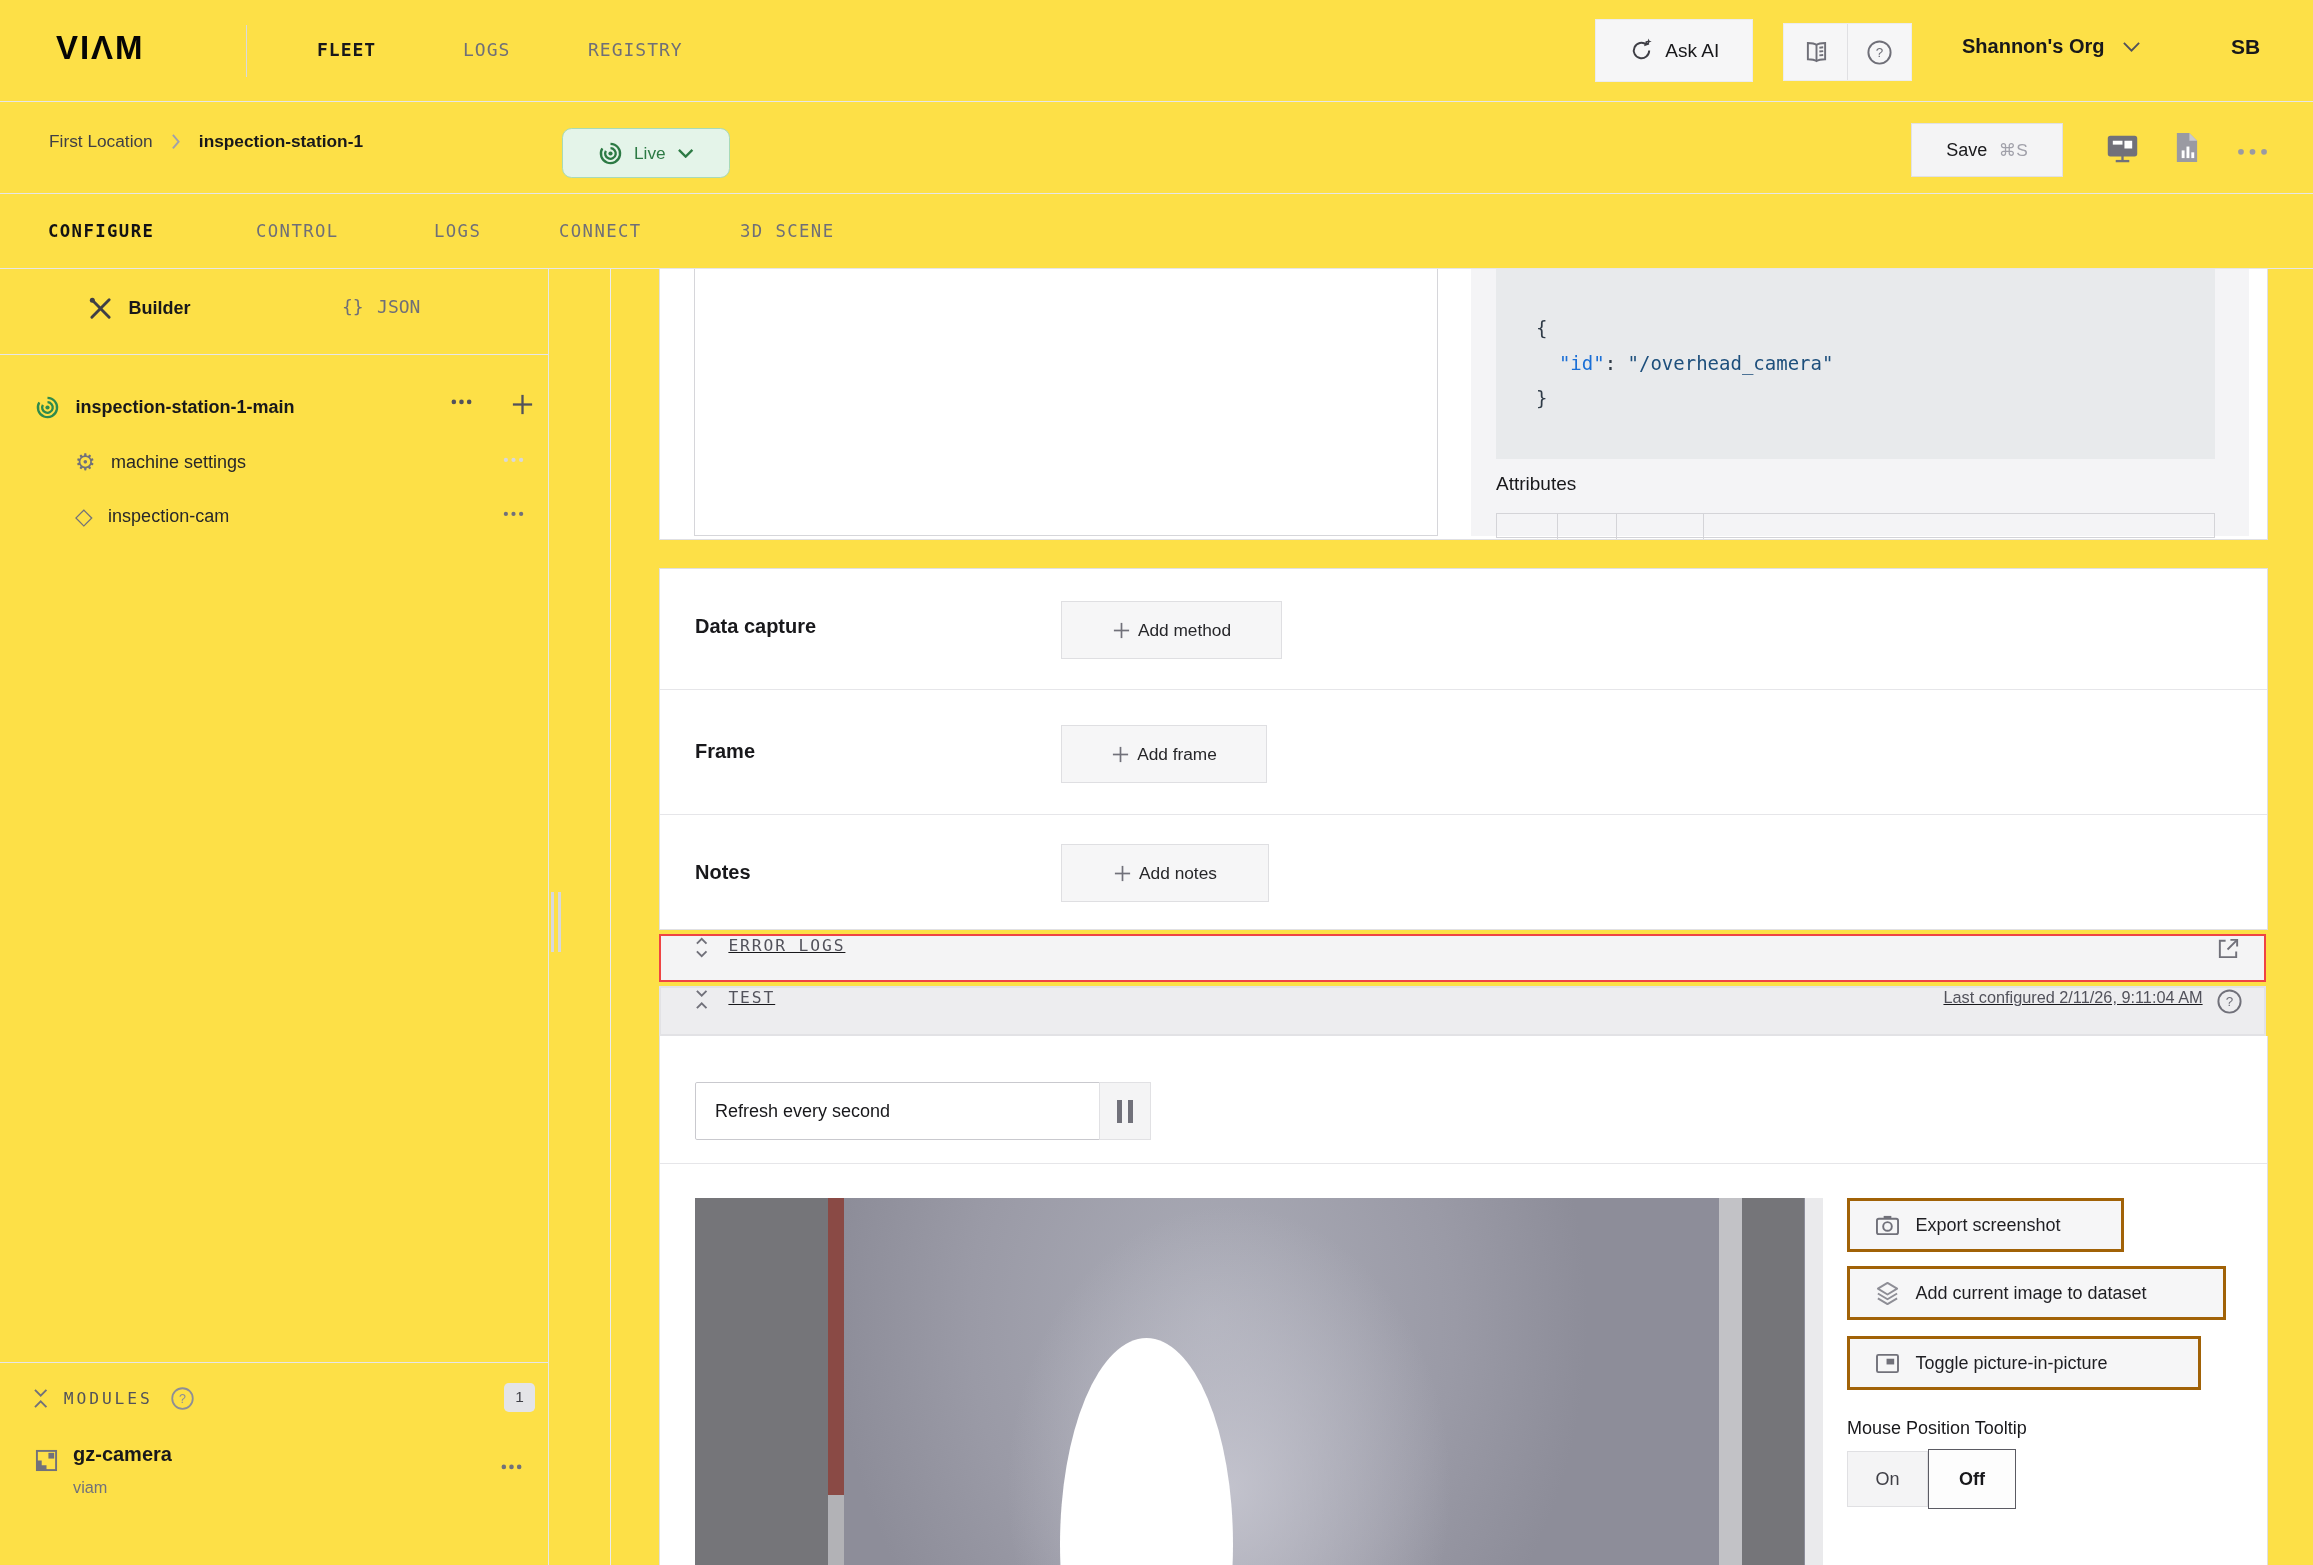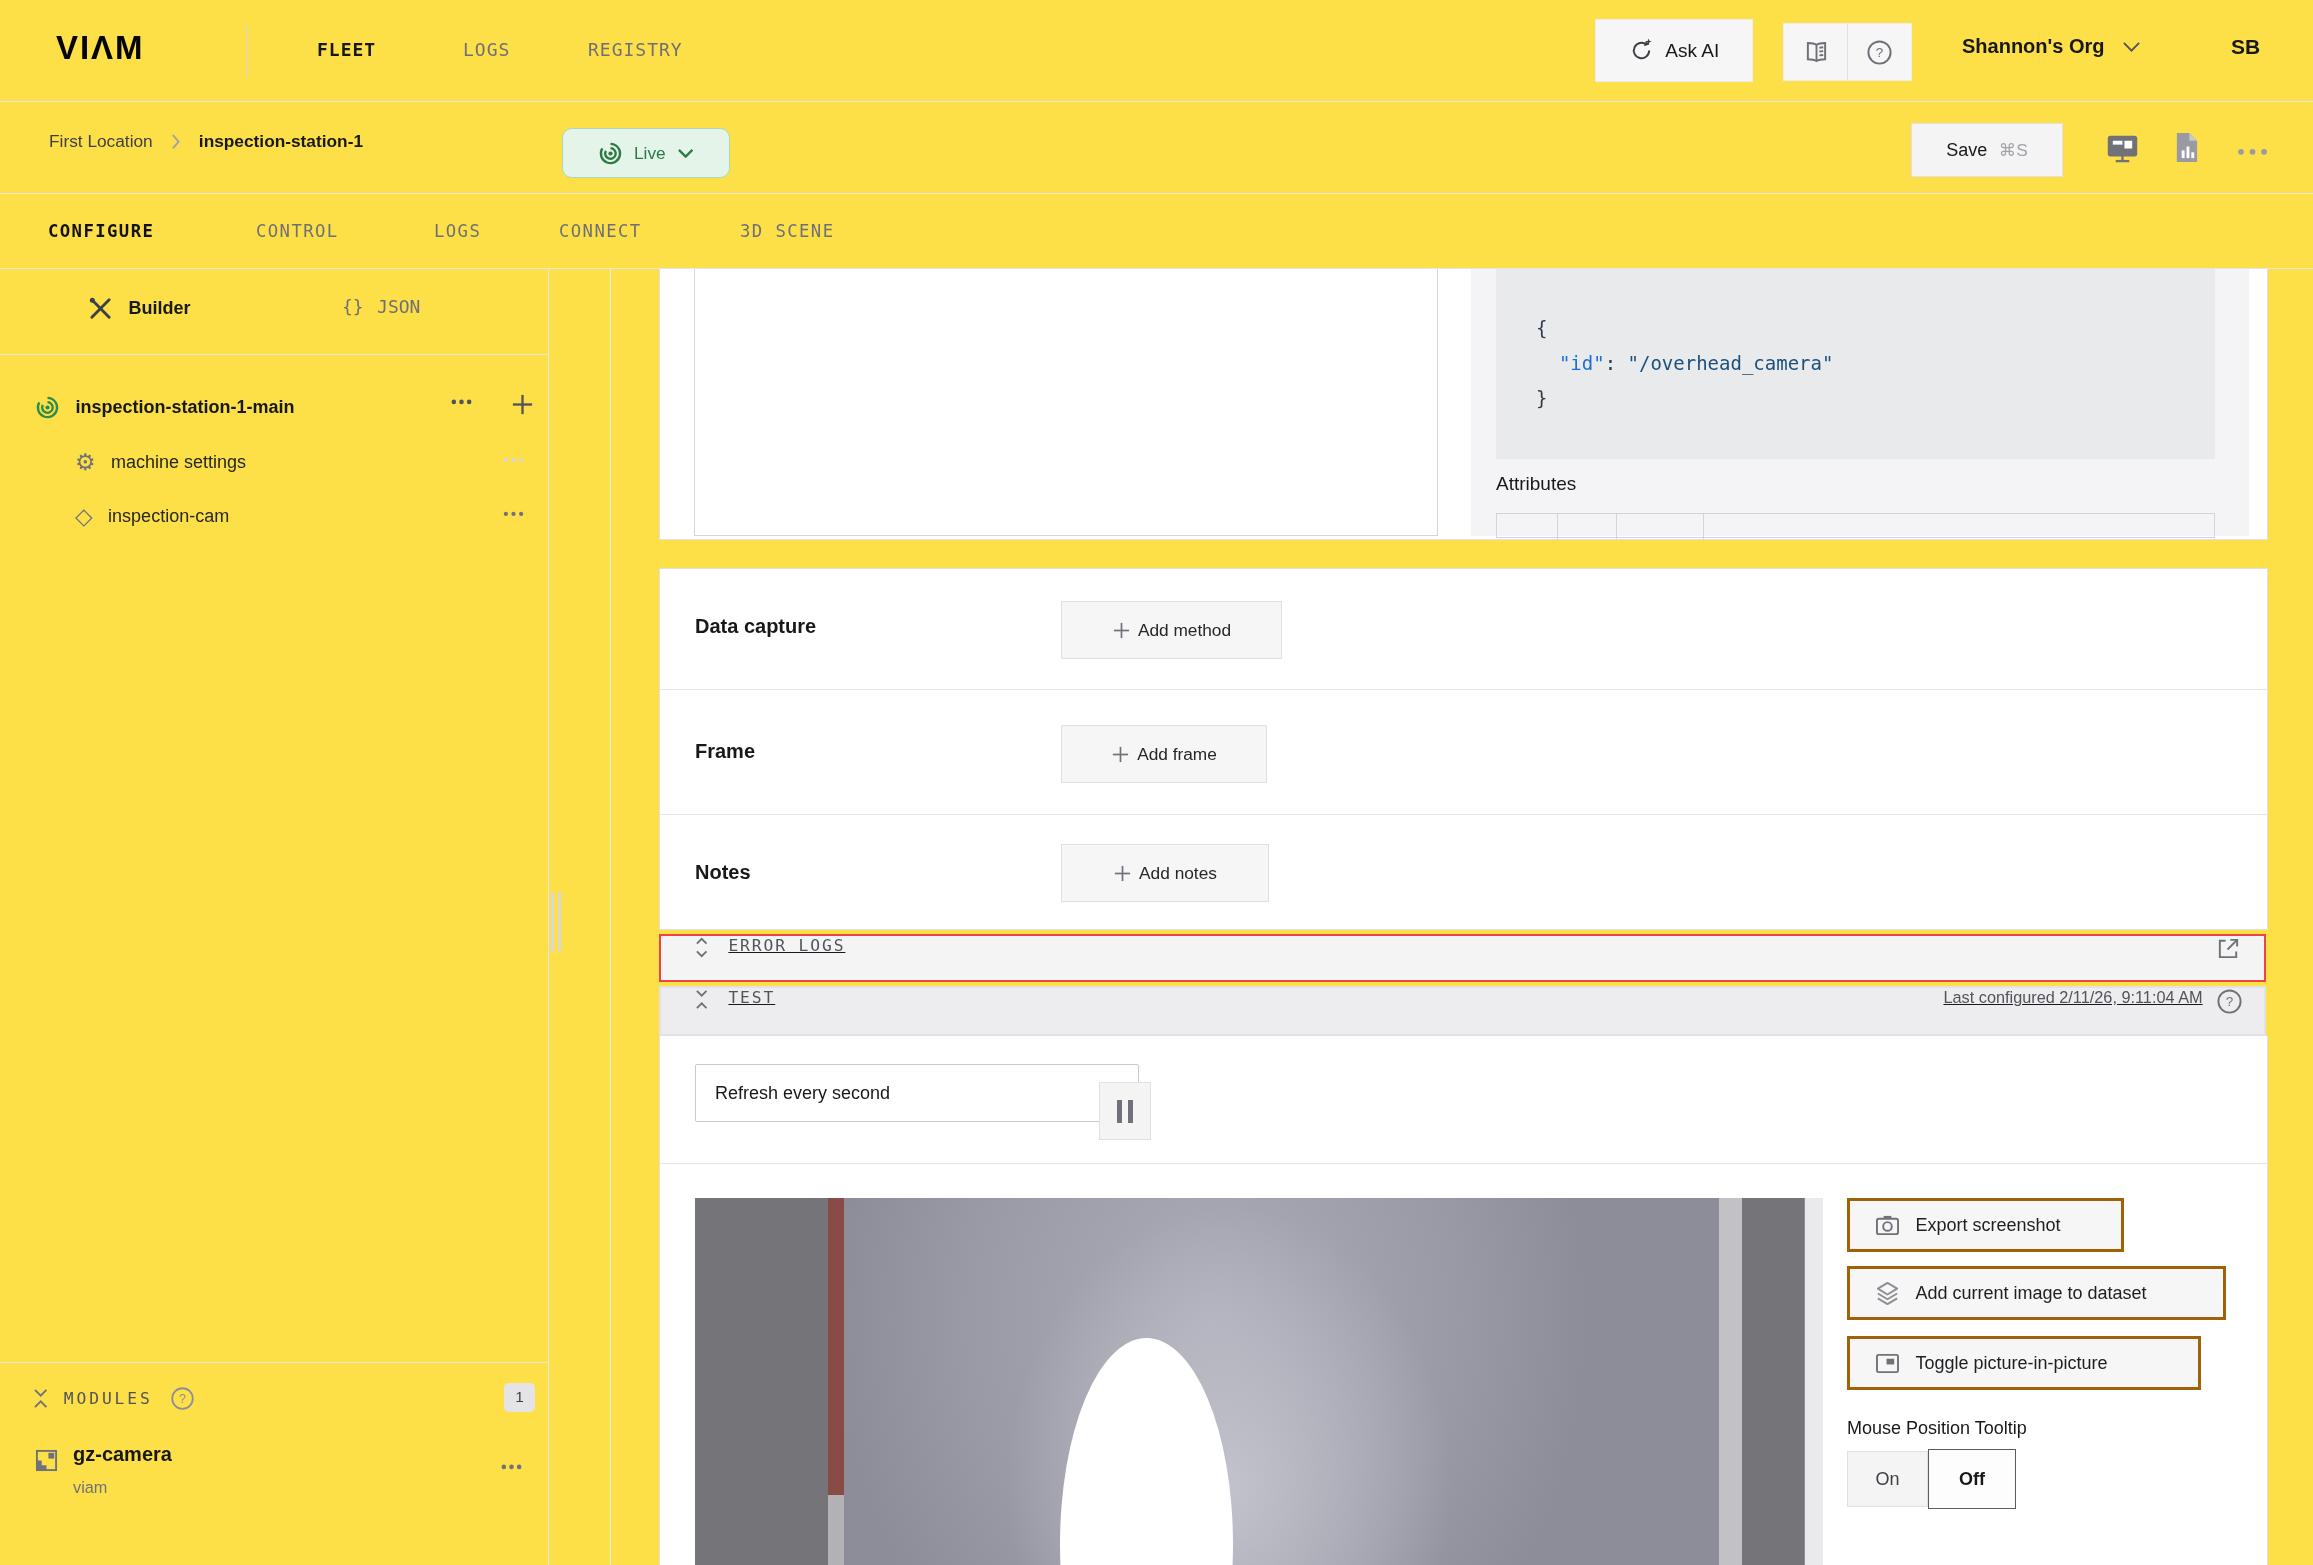--- a/index.html
+++ b/index.html
@@ -392,21 +392,21 @@
     <span class="lastconf" style="margin-left:auto;">Last configured 2/11/26, 9:11:04 AM</span>
     <span style="margin-left:13.4px;margin-right:21px;">
       <svg width="27" height="27" viewBox="0 0 28 28" fill="none">
           <circle cx="14" cy="14" r="11.5" stroke="#71717a" stroke-width="2"></circle>
           <text x="14" y="19" text-anchor="middle" font-size="14" fill="#71717a" font-family="Liberation Sans, sans-serif">?</text>
         </svg>
     </span>
   </div>
 
   <div class="card" style="left:659px;top:1036px;width:1607px;height:530px;border-bottom:none;border-top:none;overflow:hidden;">
-    <div class="select" style="left:35px;top:28px;width:444px;height:58px;box-sizing:border-box;">
+    <div class="select" style="left:35px;top:46px;width:444px;height:58px;box-sizing:border-box;">
       <span>Refresh every second</span>
       <span>
           <svg width="17.3" height="10.6" viewBox="0 0 18 11" fill="none" stroke="#71717a" stroke-width="2">
             <polyline points="2,2 9,9 16,2"></polyline>
           </svg>
         </span>
     </div>
     <div class="pausebtn" style="left:439px;top:46px;width:52px;height:58px;box-sizing:border-box;">
       <span style="display:flex;gap:6.7px;">
           <span class="pbar"></span>

